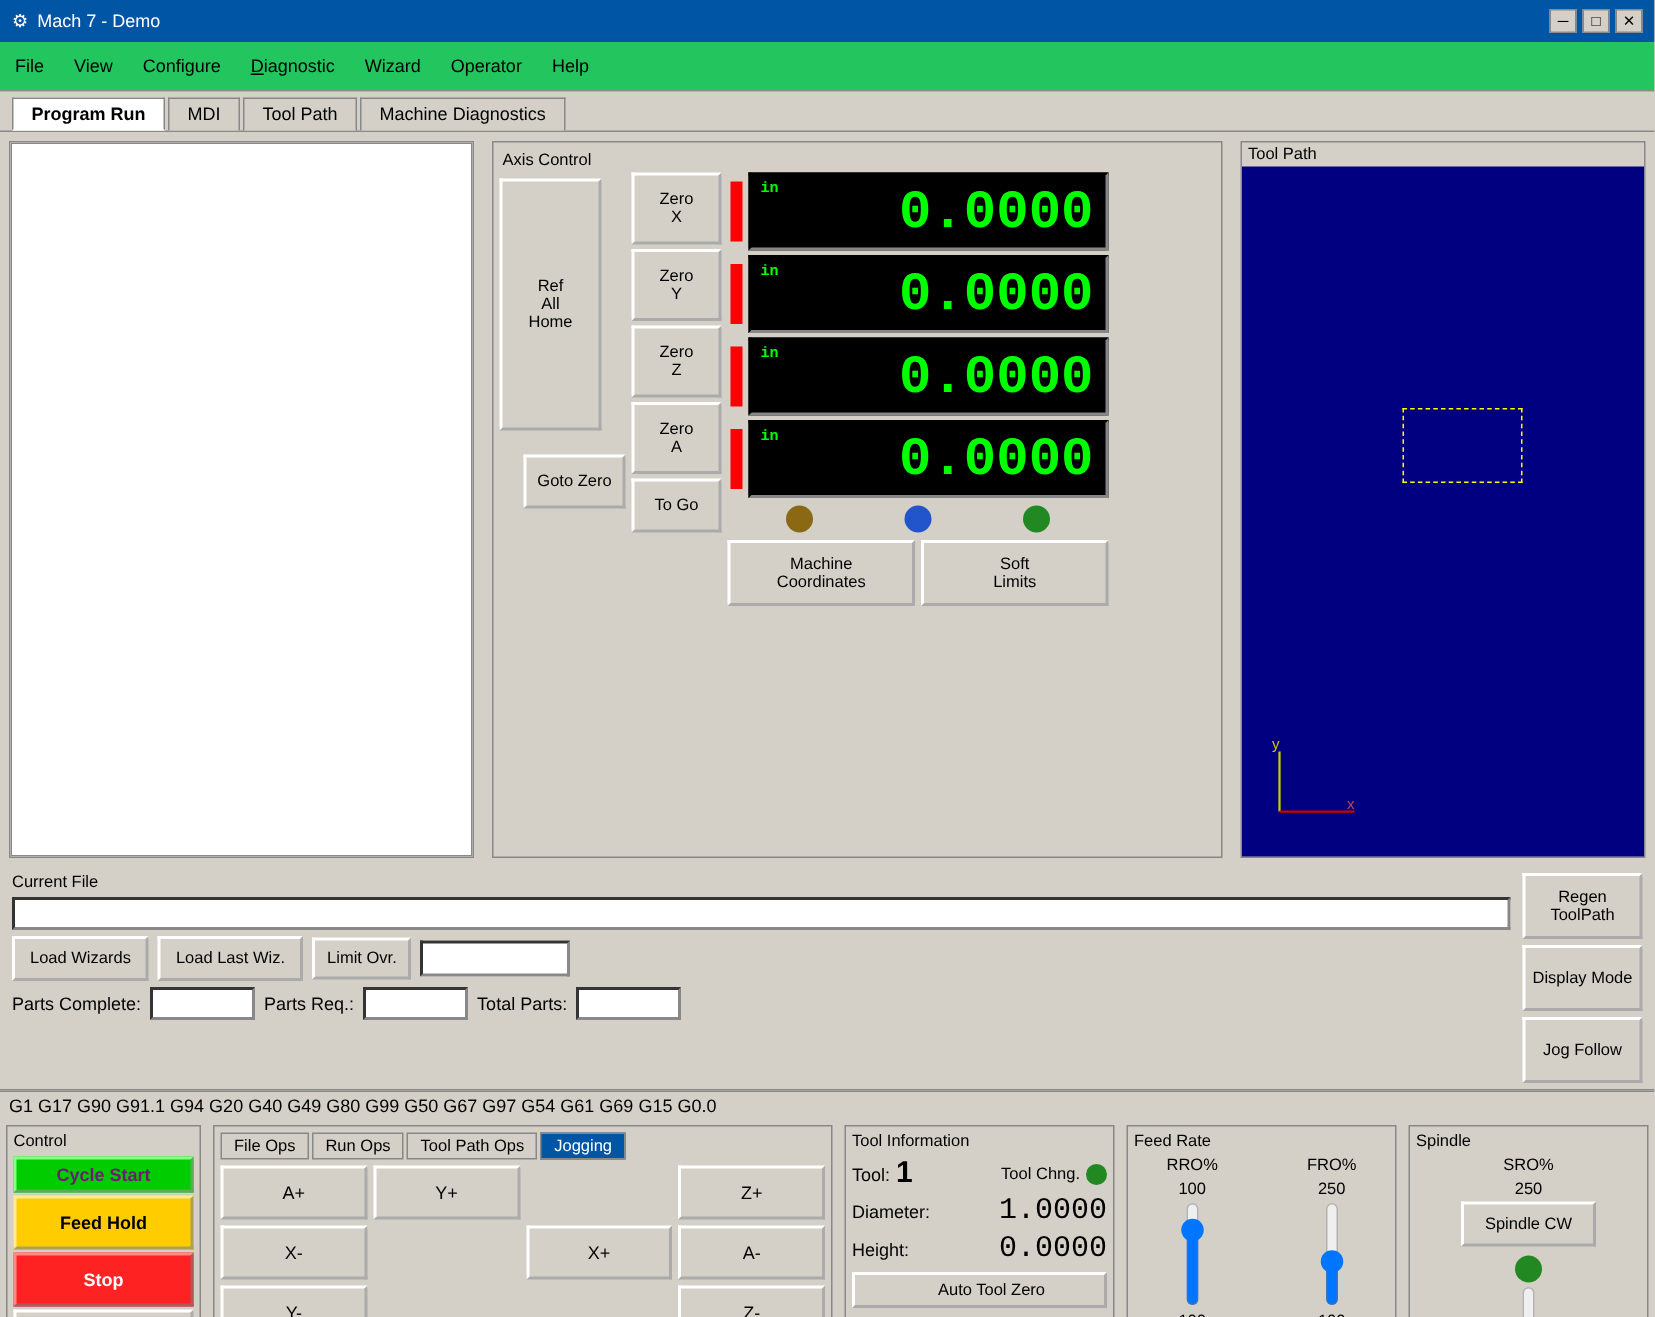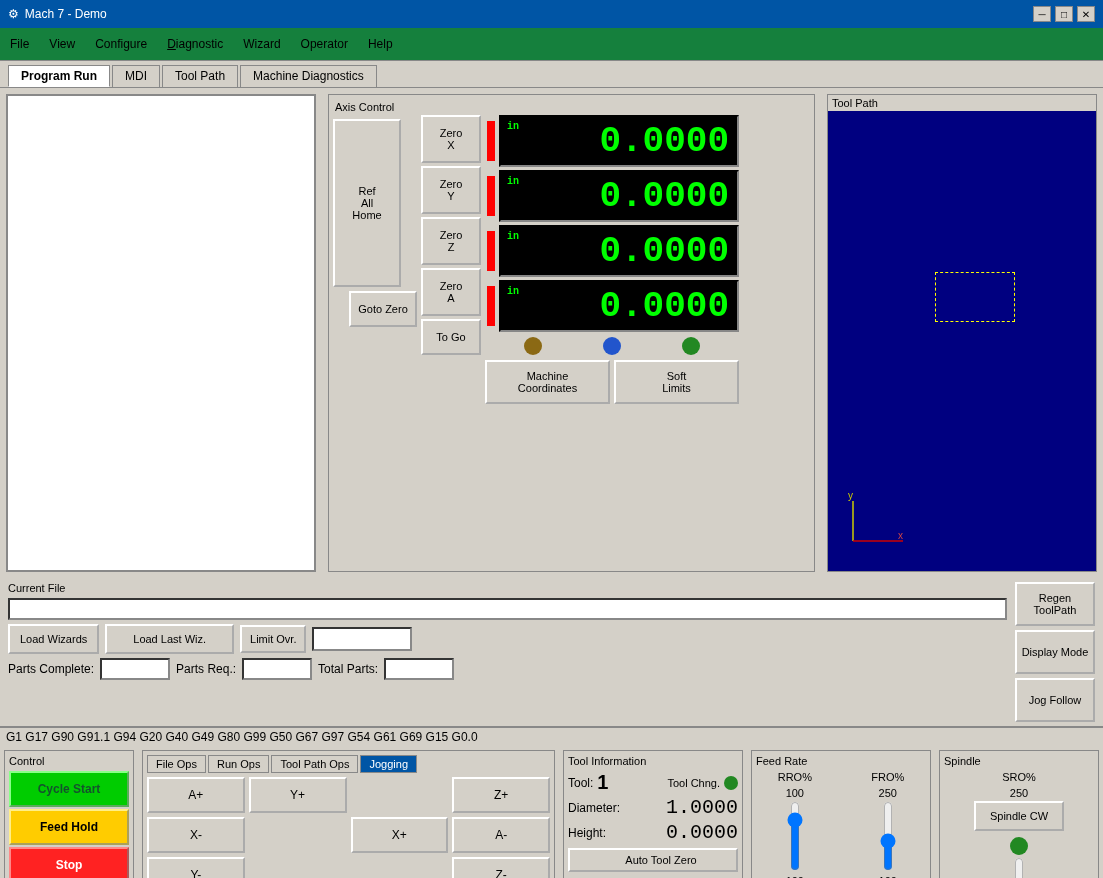--- a/index.html
+++ b/index.html
@@ -5,21 +5,21 @@
     * { box-sizing: border-box; margin: 0; padding: 0; }
     body { font-family: 'Arial', sans-serif; font-size: 12px; background: #d4d0c8; color: #000; width: 1103px; height: 878px; overflow: hidden; }
     
     
     .title-bar { background: #0055a5; color: white; padding: 4px 8px; display: flex; justify-content: space-between; align-items: center; height: 28px; }
     .title-bar-title { font-size: 12px; display: flex; align-items: center; gap: 6px; }
     .title-bar-controls { display: flex; gap: 4px; }
     .title-btn { background: #d4d0c8; border: 1px solid #888; width: 18px; height: 16px; font-size: 10px; cursor: pointer; display: flex; align-items: center; justify-content: center; }
     
     
-    .menu-bar { background: #15803d; border-bottom: 1px solid #888; padding: 16px 4px; display: flex; gap: 8px; height: 24px; align-items: center; }
+    .menu-bar { background: #22c55e; border-bottom: 1px solid #888; padding: 16px 4px; display: flex; gap: 8px; height: 24px; align-items: center; }
     .menu-item { padding: 2px 6px; cursor: pointer; font-size: 12px; }
     
     
     .tab-bar { background: #d4d0c8; padding: 4px 8px 0; display: flex; gap: 2px; border-bottom: 1px solid #888; }
     .tab { padding: 3px 12px; border: 1px solid #888; cursor: pointer; font-size: 12px; background: #d4d0c8; border-bottom: none; }
     .tab.active { background: #fff; border-bottom: 1px solid #fff; font-weight: bold; }
     .panel-label { font-size: 11px; padding: 2px 4px; }
     .gcode-textarea { background: #fff; width: 100%; height: calc(100% - 20px); border: 1px solid #888; resize: none; font-size: 12px; }
     .axis-header { font-size: 11px; padding: 2px; }
     .axis-display { background: #000; color: #00ff00; font-size: 36px; font-weight: bold; font-family: 'Courier New', monospace; width: 240px; height: 52px; display: flex; align-items: center; justify-content: flex-end; padding-right: 8px; border: 2px inset #333; position: relative; }
@@ -36,21 +36,21 @@
     .file-input { flex: 1; height: 22px; border: 2px inset #888; background: #fff; padding: 2px; }
     .parts-label { font-size: 12px; }
     .parts-input { width: 70px; height: 22px; border: 2px inset #888; background: #fff; text-align: right; padding: 2px; font-size: 12px; }
     
     
     .bottom-section { display: flex; height: 230px; background: #d4d0c8; }
     
     
     .control-panel { width: 130px; border: 1px solid #888; margin: 4px; padding: 4px; }
     .control-label { font-size: 11px; margin-bottom: 4px; }
-    .cycle-start-btn { width: 100%; height: 36px; background: #00cc00; border: 2px outset #88ff88; cursor: pointer; font-size: 12px; font-weight: bold; color: #14532d; margin-bottom: 2px; }
+    .cycle-start-btn { width: 100%; height: 24px; background: #00cc00; border: 2px outset #88ff88; cursor: pointer; font-size: 12px; font-weight: bold; color: #701a75; margin-bottom: 2px; }
     .feed-hold-btn { width: 100%; height: 36px; background: #ffcc00; border: 2px outset #ffee88; cursor: pointer; font-size: 12px; font-weight: bold; margin-bottom: 2px; }
     .stop-btn { width: 100%; height: 36px; background: #ff2222; border: 2px outset #ff8888; cursor: pointer; font-size: 12px; font-weight: bold; color: #fff; margin-bottom: 2px; }
     .reset-btn { width: 100%; height: 36px; background: #d4d0c8; border: 2px outset #fff; cursor: pointer; font-size: 12px; margin-bottom: 2px; }
     
     
     .jogging-panel { flex: 1; border: 1px solid #888; margin: 4px; padding: 4px; }
     .jog-tabs { display: flex; gap: 2px; margin-bottom: 4px; }
     .jog-tab { padding: 2px 8px; border: 1px solid #888; cursor: pointer; font-size: 11px; background: #d4d0c8; }
     .jog-tab.active { background: #0055a5; color: white; }
     .jog-btn { height: 36px; background: #d4d0c8; border: 2px outset #fff; cursor: pointer; font-size: 12px; }
@@ -92,21 +92,21 @@
     
     .top-panels { display: flex; height: 490px; }
     
     .machine-coord-btn { height: 44px; background: #d4d0c8; border: 2px outset #fff; cursor: pointer; font-size: 11px; text-align: center; flex: 1; }
     .soft-limits-btn { height: 44px; background: #d4d0c8; border: 2px outset #fff; cursor: pointer; font-size: 11px; text-align: center; flex: 1; }
     .ref-home-btn { width: 68px; height: 164px; background: #d4d0c8; border: 2px outset #fff; cursor: pointer; font-size: 11px; }
     
     .goto-zero-btn { height: 36px; background: #d4d0c8; border: 2px outset #fff; cursor: pointer; font-size: 11px; flex: 1; }
     
     .load-wiz-btn { height: 30px; padding: 2px 10px; background: #d4d0c8; border: 2px outset #fff; cursor: pointer; font-size: 11px; }
-    .load-last-btn { height: 30px; padding: 2px 26px; background: #d4d0c8; border: 2px outset #fff; cursor: pointer; font-size: 11px; }
+    .load-last-btn { height: 30px; padding: 2px 10px; background: #d4d0c8; border: 2px outset #fff; cursor: pointer; font-size: 11px; }
     .regen-tp-btn { width: 80px; height: 44px; background: #d4d0c8; border: 2px outset #fff; cursor: pointer; font-size: 11px; }
     .display-mode-btn { width: 80px; height: 44px; background: #d4d0c8; border: 2px outset #fff; cursor: pointer; font-size: 11px; }
     .jog-follow-btn { width: 80px; height: 44px; background: #d4d0c8; border: 2px outset #fff; cursor: pointer; font-size: 11px; }
   </style>
 </head>
 <body>
 
 <div class="title-bar">
   <div class="title-bar-title">
     <span>⚙</span>
@@ -142,21 +142,21 @@
     <textarea class="gcode-textarea" style="flex: 1 1 0%;"></textarea>
   </div>
 
   <div style="flex:1; margin:6px; border:1px solid #888; background:#d4d0c8; padding:4px; display:flex; flex-direction:column;">
     <div class="axis-header">Axis Control</div>
 
     <div style="display:flex; gap:4px; flex:1;">
 
       <div style="display:flex; flex-direction:column; justify-content:flex-start; padding-top:4px;">
         <button class="ref-home-btn" style="width:68px; height:168px; font-size:11px;">Ref<br>All<br>Home</button>
-        <div style="margin-top:4px; display:flex; gap:2px;padding-left:16px;">
+        <div style="margin-top:16px; display:flex; gap:2px;padding-left:16px;">
           <button class="goto-zero-btn" style="width:68px; height:36px; font-size:11px;">Goto Zero</button>
         </div>
       </div>
 
       <div style="display:flex; flex-direction:column; gap:3px;">
         <button class="zero-btn">Zero<br>X</button>
         <button class="zero-btn">Zero<br>Y</button>
         <button class="zero-btn">Zero<br>Z</button>
         <button class="zero-btn">Zero<br>A</button>
         <button class="zero-btn" style="height:36px;">To Go</button>

